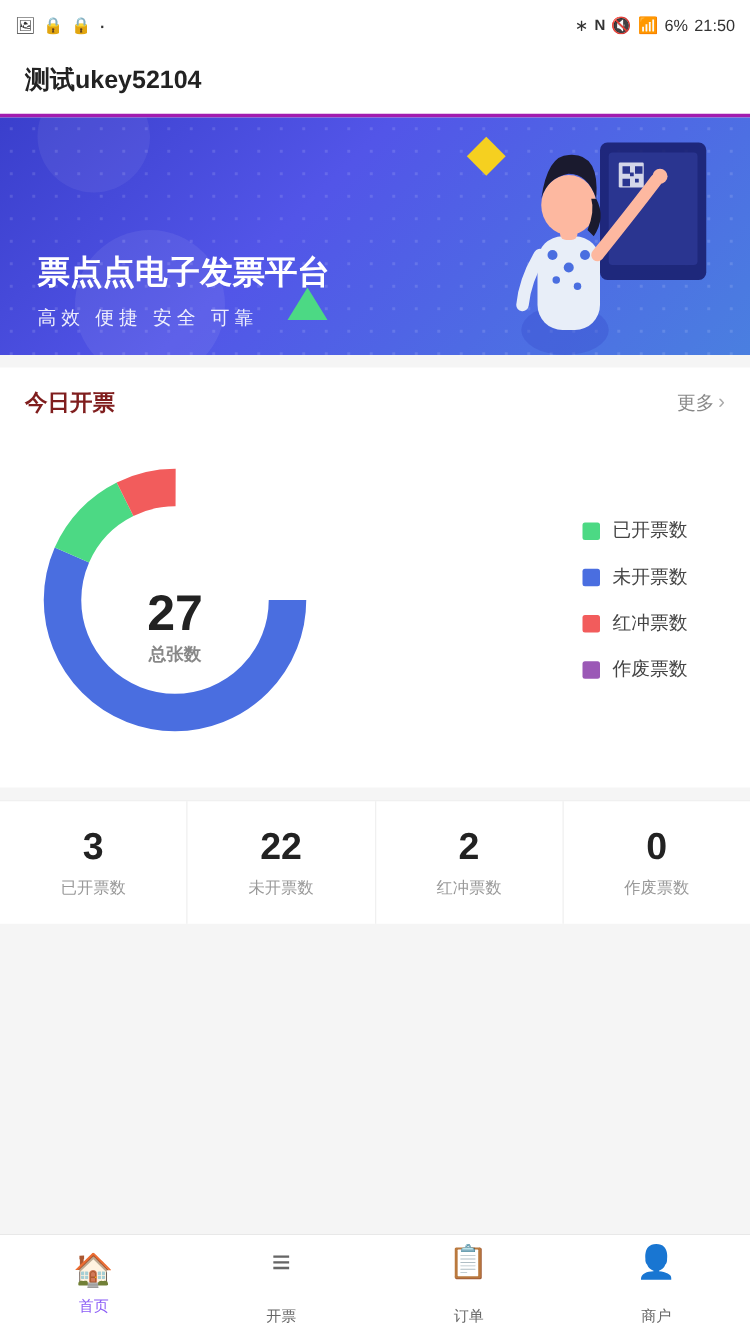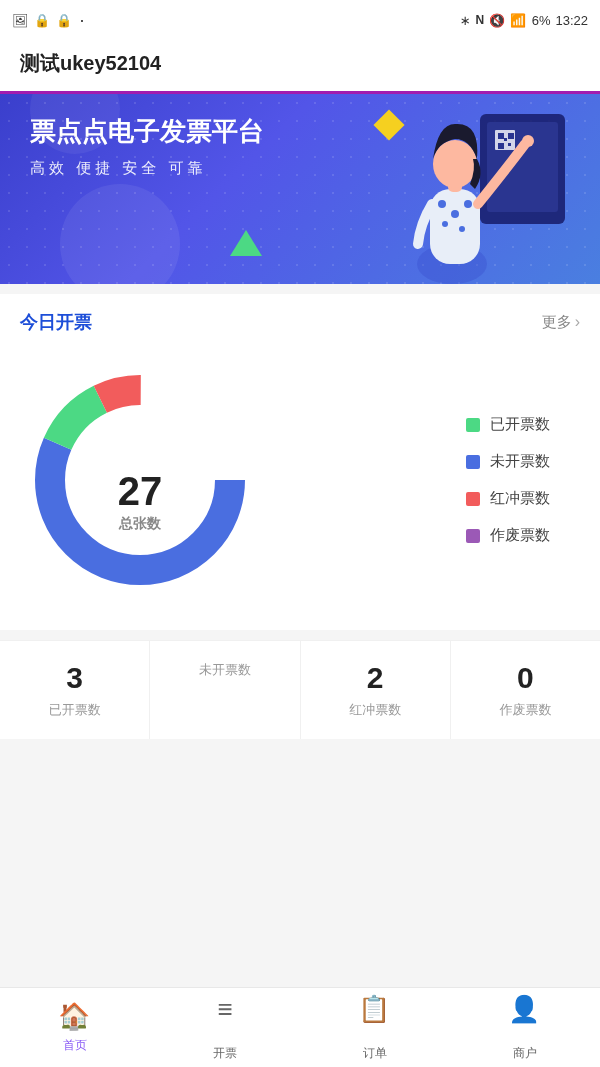--- a/index.html
+++ b/index.html
@@ -48,21 +48,21 @@
     }
 
     
     .banner {
       width: 100%;
       height: 190px;
       background: linear-gradient(135deg, #3a3fcc 0%, #5255e8 40%, #4a7fe0 100%);
       position: relative;
       overflow: hidden;
       display: flex;
-      align-items: flex-start;
+      align-items: flex-end;
       padding: 20px 30px;
     }
     .banner-dots-bg {
       position: absolute;
       top: 0; left: 0; right: 0; bottom: 0;
       background-image: radial-gradient(circle, rgba(255,255,255,0.12) 1.5px, transparent 1.5px);
       background-size: 18px 18px;
     }
     .banner-text {
       position: relative;
@@ -126,21 +126,21 @@
     }
     .section-header {
       display: flex;
       justify-content: space-between;
       align-items: center;
       margin-bottom: 16px;
     }
     .section-title {
       font-size: 18px;
       font-weight: 600;
-      color: #1d4ed8;
+      color: #7f1d1d;
     }
     .section-more {
       display: flex;
       align-items: flex-start;
       font-size: 15px;
       color: #888;
       cursor: pointer;
     }
     .section-more span.chevron {
       margin-left: 3px;
@@ -272,21 +272,21 @@
     <span>🔒</span>
     <span>🔒</span>
     <span style="font-size:18px;color:#333;">·</span>
   </div>
   <div class="status-right">
     <span>∗</span>
     <span style="font-size:12px;font-weight:700;">N</span>
     <span>🔇</span>
     <span>📶</span>
     <span>6%</span>
-    <span>13:22</span>
+    <span>21:50</span>
   </div>
 </div>
 
 <div class="header">
   <span>测试ukey52104</span>
 </div>
 
 <div class="banner">
   <div class="banner-dots-bg"></div>
   <div class="banner-shape1"></div>
@@ -385,20 +385,21 @@
       </div>
   </div>
 </div>
 
 <div class="stats-row" id="stats-container">
 <div class="stat-item">
     <div class="stat-number">3</div>
     <div class="stat-name">已开票数</div>
   </div>
     <div class="stat-item">
+    <div class="stat-number">22</div>
     <div class="stat-name">未开票数</div>
   </div>
     <div class="stat-item">
     <div class="stat-number">2</div>
     <div class="stat-name">红冲票数</div>
   </div>
     <div class="stat-item">
     <div class="stat-number">0</div>
     <div class="stat-name">作废票数</div>
   </div>

